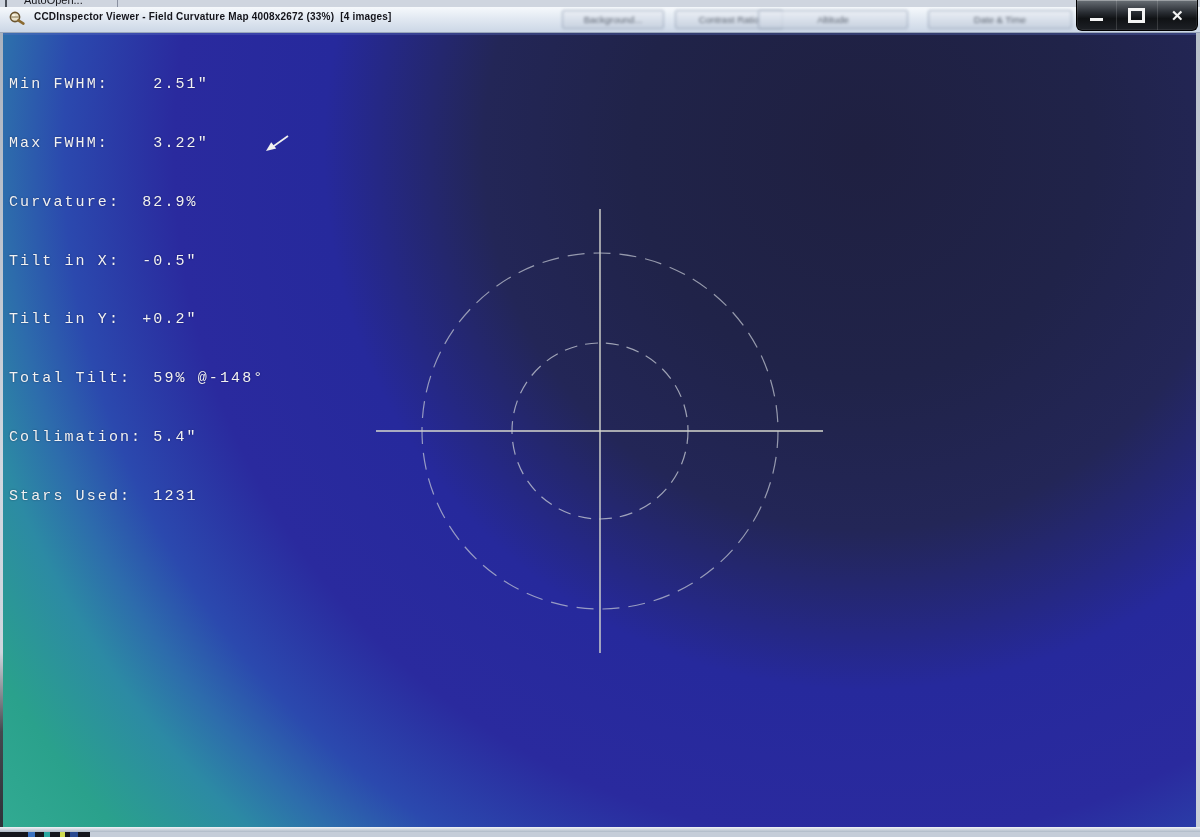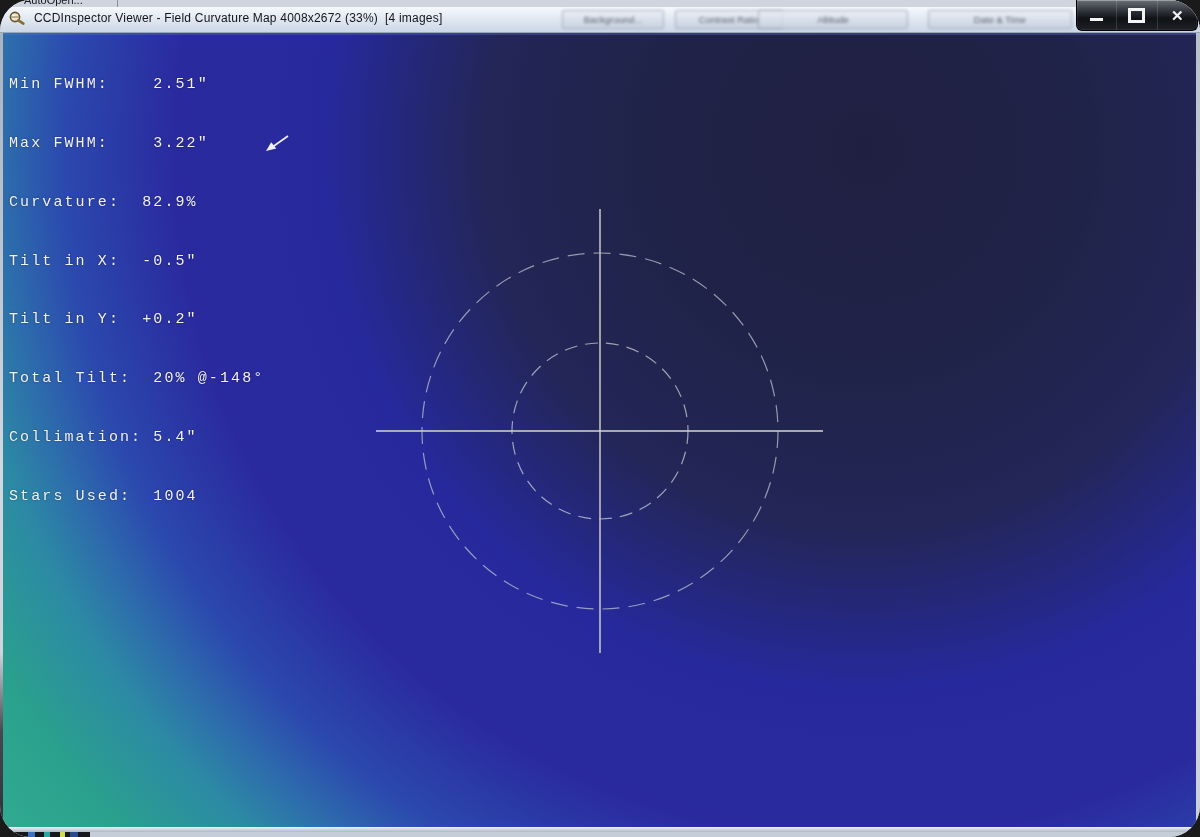--- a/index.html
+++ b/index.html
@@ -1,36 +1,36 @@
 <!DOCTYPE html>
 <html><head>
 <meta charset="utf-8">
 <style>
   html,body{margin:0;padding:0;background:#1a1a1a;}
   .screen{
     position:relative;width:1200px;height:837px;overflow:hidden;
-    font-family:"Liberation Sans",sans-serif;background:#cfd5df;border-radius:31px;
+    font-family:"Liberation Sans",sans-serif;background:#cfd5df;
   }
 
   
   .top-sliver{position:absolute;top:0;left:0;right:0;height:7px;background:#cfd5df;overflow:hidden;}
   .top-sliver .div1{position:absolute;left:5px;top:0;width:2px;height:7px;background:#4a4f58;}
   .top-sliver .div2{position:absolute;left:117px;top:0;width:1px;height:7px;background:#8a90a0;}
   .top-sliver .toolbar-label{position:absolute;left:24px;top:-6px;font-size:11px;color:#15151a;white-space:pre;}
 
   
   .titlebar{
     position:absolute;top:7px;left:0;right:0;height:26px;
     background:linear-gradient(#f6f9fc,#e2e9f2 45%,#ccd7e6);
     border-bottom:1px solid #9aa7bb;box-sizing:border-box;
   }
   .app-icon{position:absolute;left:8px;top:3px;width:18px;height:18px;}
   .window-title{
-    position:absolute;left:34px;top:4px;font-size:12px;color:#14141a;
-    white-space:pre;letter-spacing:.2px;
+    position:absolute;left:34px;top:4px;font-size:10px;color:#14141a;
+    white-space:pre;letter-spacing:.2px;font-weight:bold;
   }
   .ghost-btn{
     position:absolute;top:3px;height:17px;border:1px solid #8e9bb0;border-radius:2px;
     background:linear-gradient(#eaeef5,#c6d0de);filter:blur(1.4px);opacity:.8;
     font-size:9.5px;color:#39414f;display:flex;align-items:center;justify-content:center;
     overflow:hidden;white-space:nowrap;
   }
   .gb1{left:562px;width:100px;}
   .gb2{left:675px;width:106px;}
   .gb3{left:758px;width:148px;}
@@ -117,23 +117,23 @@
   </div>
 
   <div class="map">
 
     <div class="stats">
       <div>Min FWHM:    2.51"</div>
       <div>Max FWHM:    3.22"</div>
       <div>Curvature:  82.9%</div>
       <div>Tilt in X:  -0.5"</div>
       <div>Tilt in Y:  +0.2"</div>
-      <div>Total Tilt:  20% @-148°</div>
+      <div>Total Tilt:  59% @-148°</div>
       <div>Collimation: 5.4"</div>
-      <div>Stars Used:  1004</div>
+      <div>Stars Used:  1231</div>
     </div>
 
     <svg class="svg-overlay" viewBox="0 0 1193 794">
       <line x1="597" y1="176" x2="597" y2="620" stroke="#d6d7ce" stroke-width="1.4"></line>
       <line x1="373" y1="398" x2="820" y2="398" stroke="#d6d7ce" stroke-width="1.4"></line>
       <circle cx="597" cy="398" r="88" fill="none" stroke="rgba(200,204,214,0.75)" stroke-width="1.2" stroke-dasharray="13 8"></circle>
       <circle cx="597" cy="398" r="178" fill="none" stroke="rgba(200,204,214,0.7)" stroke-width="1.2" stroke-dasharray="17 9"></circle>
       <g>
         <path d="M285 103 L268 115" stroke="#f0f0f0" stroke-width="1.7" fill="none"></path>
         <polygon points="263,118 273.2,115.6 268.2,109.2" fill="#f0f0f0"></polygon>

